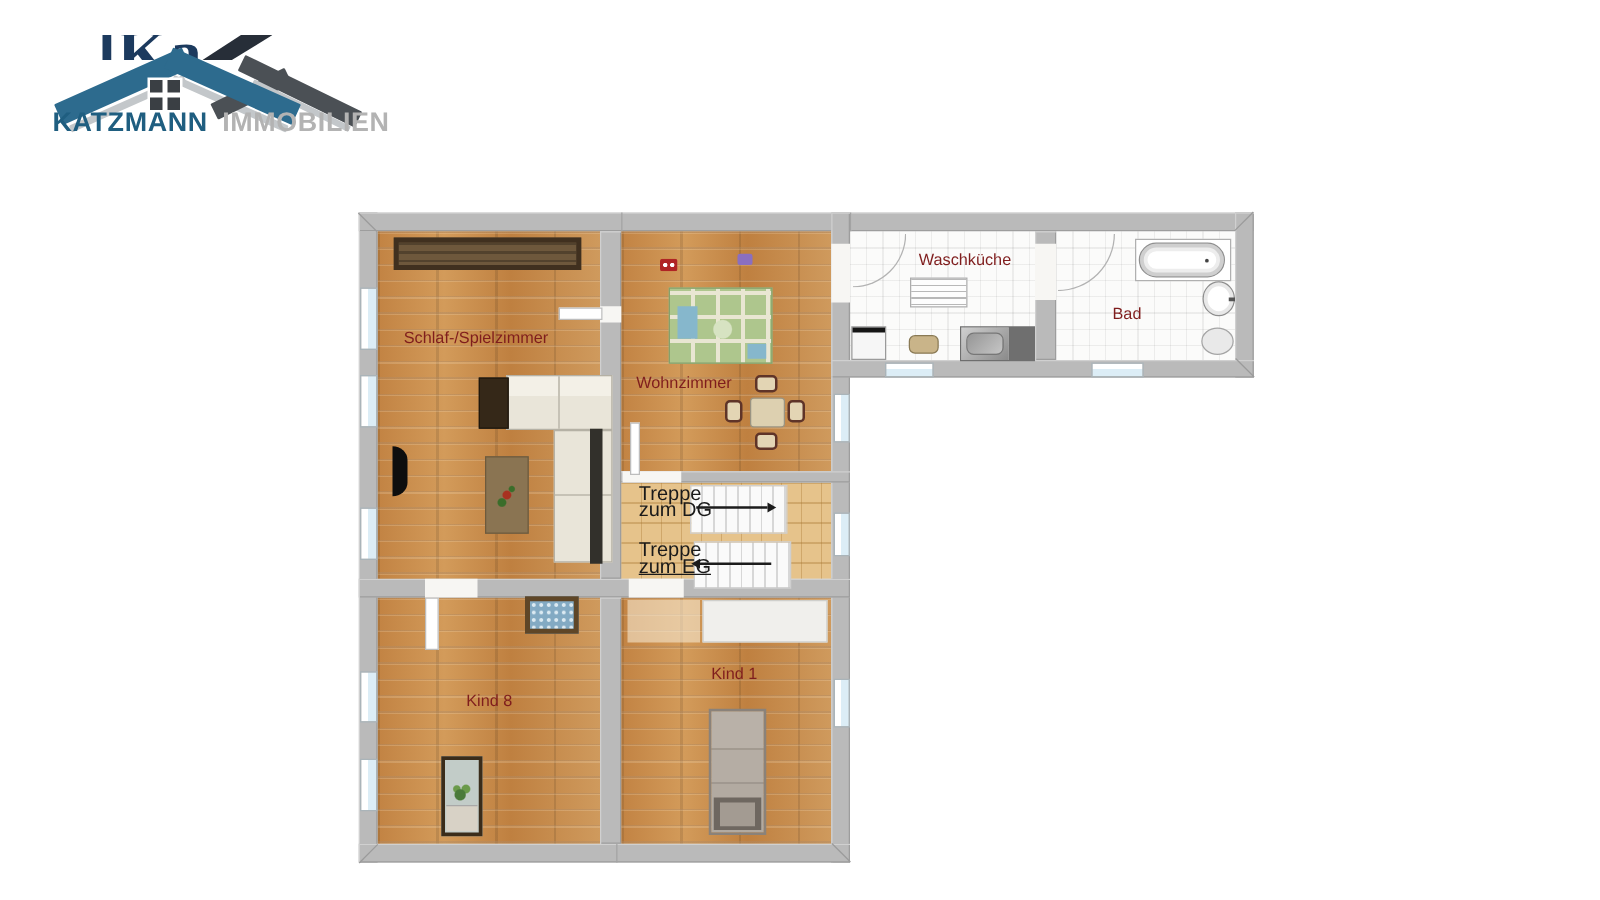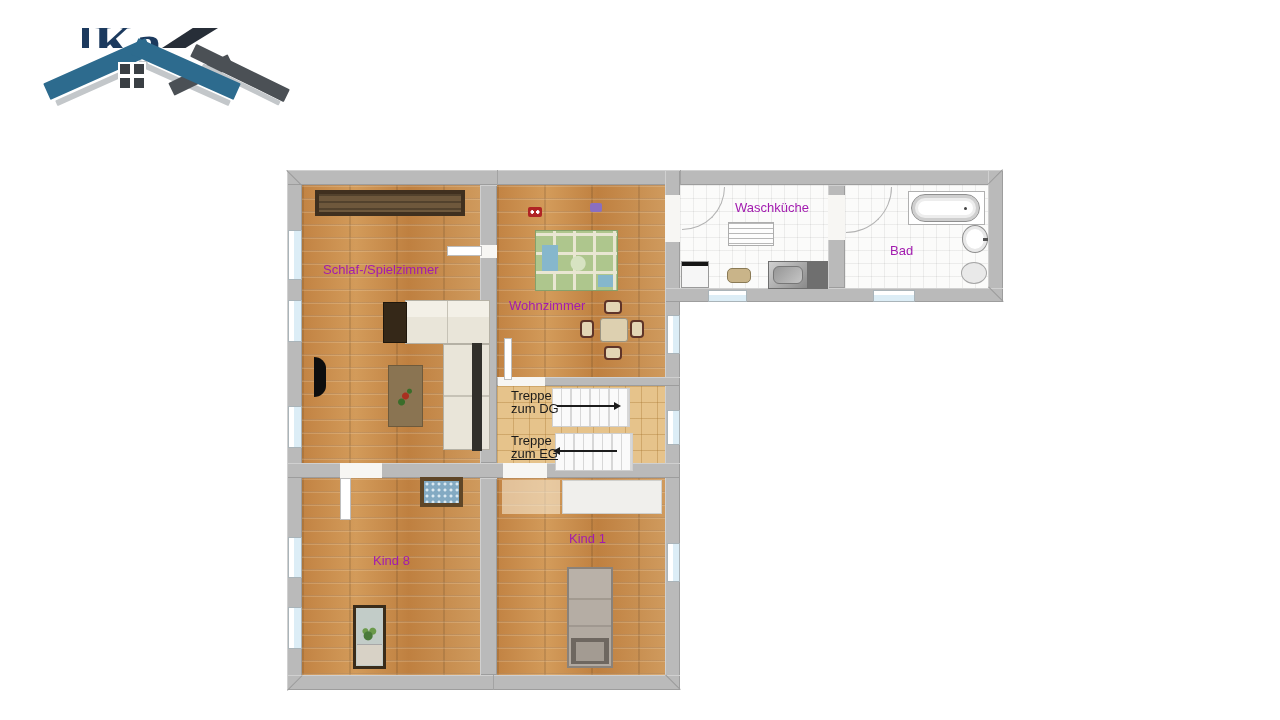--- a/index.html
+++ b/index.html
@@ -25,22 +25,22 @@
       repeating-linear-gradient(90deg, rgba(165,115,45,0.35) 0 1px, rgba(0,0,0,0) 1px 16px),
       repeating-linear-gradient(180deg, rgba(165,115,45,0.35) 0 1px, rgba(0,0,0,0) 1px 16px);}
   .tile{position:absolute;background-color:#fbfbfa;background-image:
       repeating-linear-gradient(90deg, rgba(0,0,0,0.06) 0 1px, rgba(0,0,0,0) 1px 13px),
       repeating-linear-gradient(180deg, rgba(0,0,0,0.06) 0 1px, rgba(0,0,0,0) 1px 13px);}
   .window{position:absolute;background:linear-gradient(90deg,#ffffff 0 45%,#dcedf6 45% 100%);border:1px solid #aab4b9;}
   .window-h{position:absolute;background:linear-gradient(180deg,#ffffff 0 45%,#dcedf6 45% 100%);border:1px solid #aab4b9;}
   .opening{position:absolute;background:#f7f6f3;}
   .leaf{position:absolute;background:#ffffff;border:1px solid #bdbdbd;}
   .arc{position:absolute;border:1px solid #b2b2b2;border-top:none;border-left:none;border-bottom-right-radius:100% 100%;}
-  .rlabel{position:absolute;font-size:13px;color:#a21caf;white-space:nowrap;}
-  .slabel{position:absolute;font-size:13px;line-height:13px;color:#1a1a1a;white-space:nowrap;}
+  .rlabel{position:absolute;font-size:13px;color:#7f1d1d;white-space:nowrap;}
+  .slabel{position:absolute;font-size:16px;line-height:13px;color:#1a1a1a;white-space:nowrap;}
   .steps{position:absolute;background:repeating-linear-gradient(90deg,#fafafa 0 8px,#d7d7d7 8px 9.5px);border:1px solid #cfcfcf;}
   .aline{position:absolute;height:2px;background:#1c1c1c;}
   .ahead-r{position:absolute;width:0;height:0;border-top:4px solid transparent;border-bottom:4px solid transparent;border-left:7px solid #1c1c1c;}
   .ahead-l{position:absolute;width:0;height:0;border-top:4px solid transparent;border-bottom:4px solid transparent;border-right:7px solid #1c1c1c;}
   .seam{position:absolute;background:#a3a3a3;}
   .miter{position:absolute;width:21px;height:1px;background:#9b9b9b;transform-origin:0 0;}
 </style>
 </head>
 <body>
 
@@ -60,20 +60,24 @@
   <div class="slope" style="left:12px;top:40px;width:112px;height:18px;background:#2d6b8e;transform:rotate(-24deg);"></div>
   <div class="slope" style="left:100px;top:40px;width:112px;height:18px;background:#2d6b8e;transform:rotate(24deg);"></div>
 
   <div class="abs" style="left:88px;top:42px;width:28px;height:28px;background:#ffffff;display:grid;grid-template-columns:1fr 1fr;grid-template-rows:1fr 1fr;gap:4px;padding:2px;box-sizing:border-box;">
     <div style="background:#3a3f44;"></div>
     <div style="background:#3a3f44;"></div>
     <div style="background:#3a3f44;"></div>
     <div style="background:#3a3f44;"></div>
   </div>
 
+  <div class="abs brand" style="left:12px;top:66px;">
+    <span style="color:#1f5e80;">KATZMANN</span>
+    <span style="color:#b3b3b3;margin-left:5px;">IMMOBILIEN</span>
+  </div>
 </div>
 
 <div class="abs plan">
 
   <div class="wood" style="left:15px;top:15px;width:178px;height:278px;"></div>
   <div class="wood" style="left:210px;top:15px;width:168px;height:192px;"></div>
   <div class="tan" style="left:210px;top:216px;width:168px;height:77px;"></div>
   <div class="wood" style="left:15px;top:308px;width:178px;height:197px;"></div>
   <div class="wood" style="left:210px;top:308px;width:168px;height:197px;"></div>
   <div class="tile" style="left:393px;top:15px;width:148px;height:103px;"></div>

